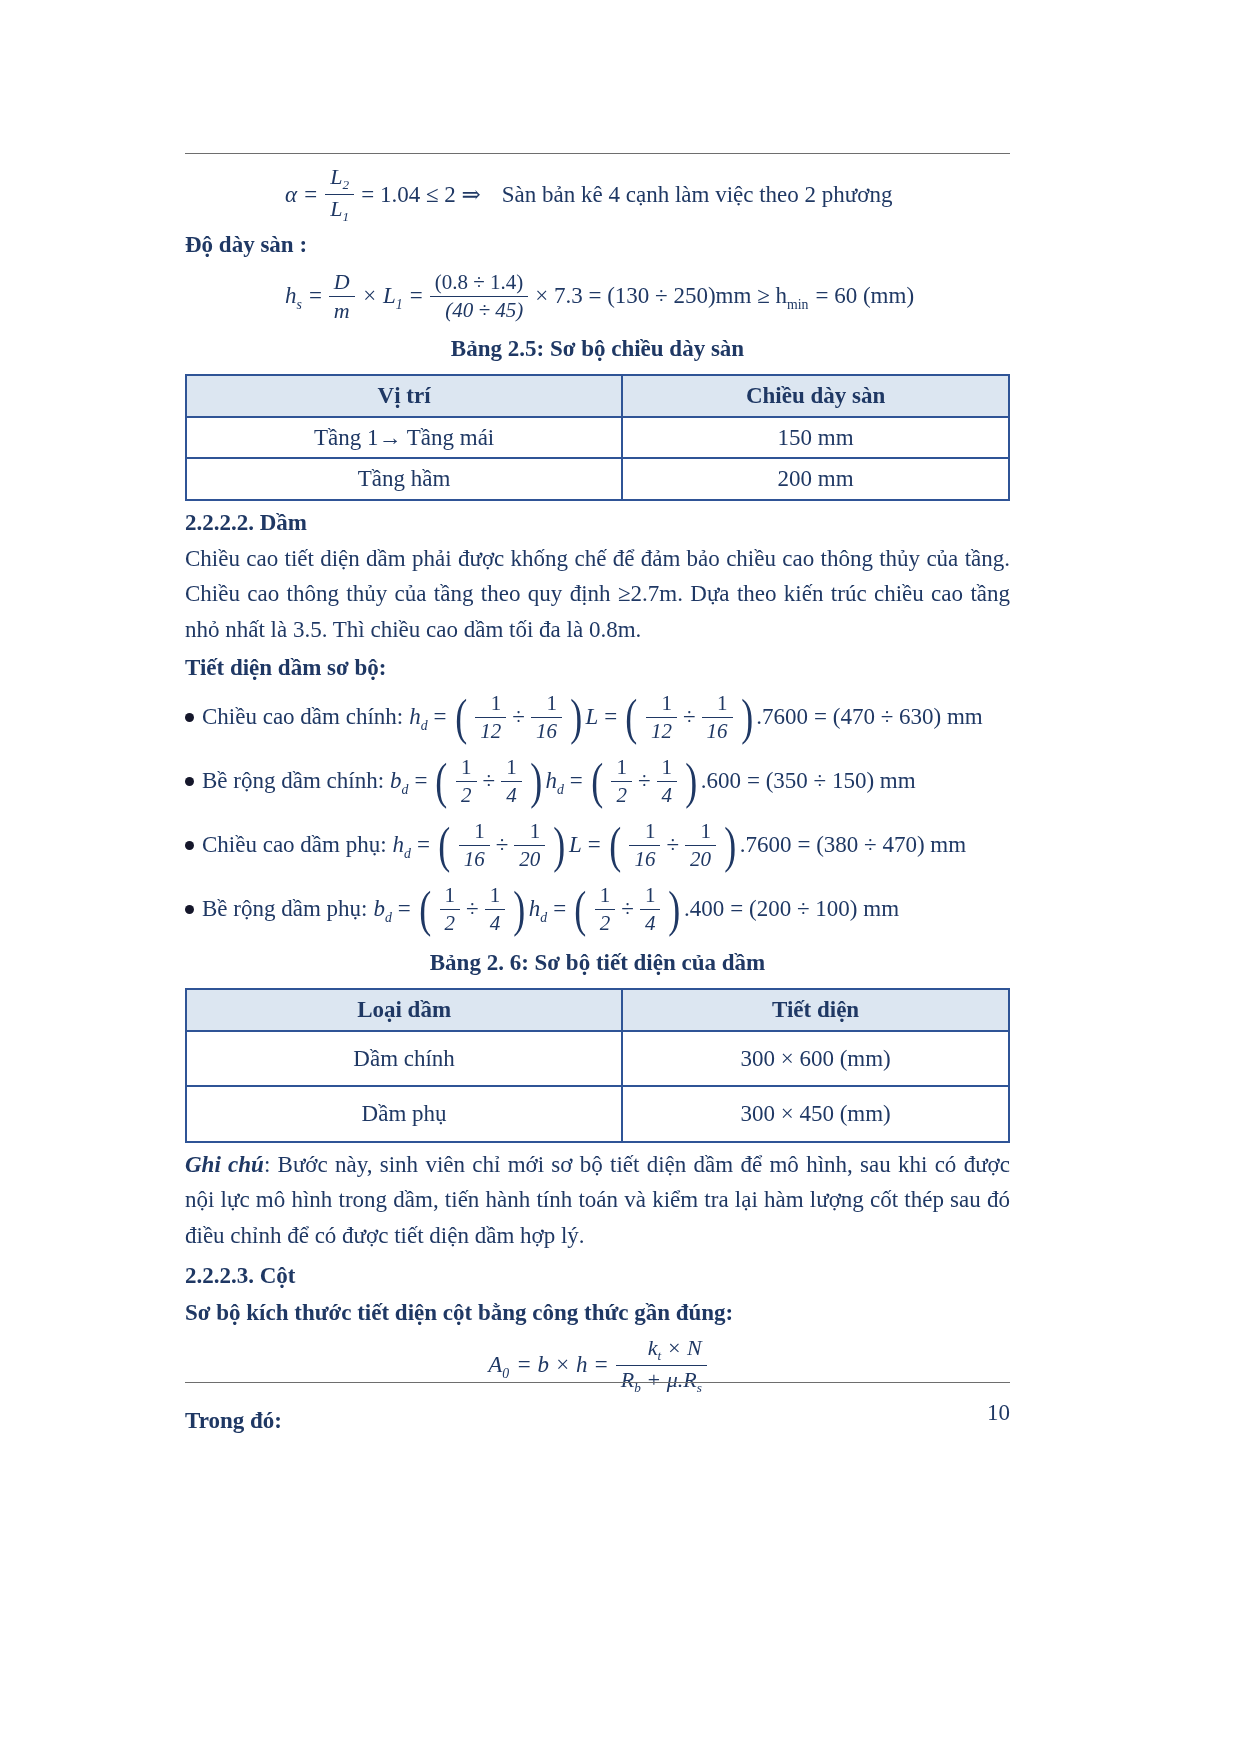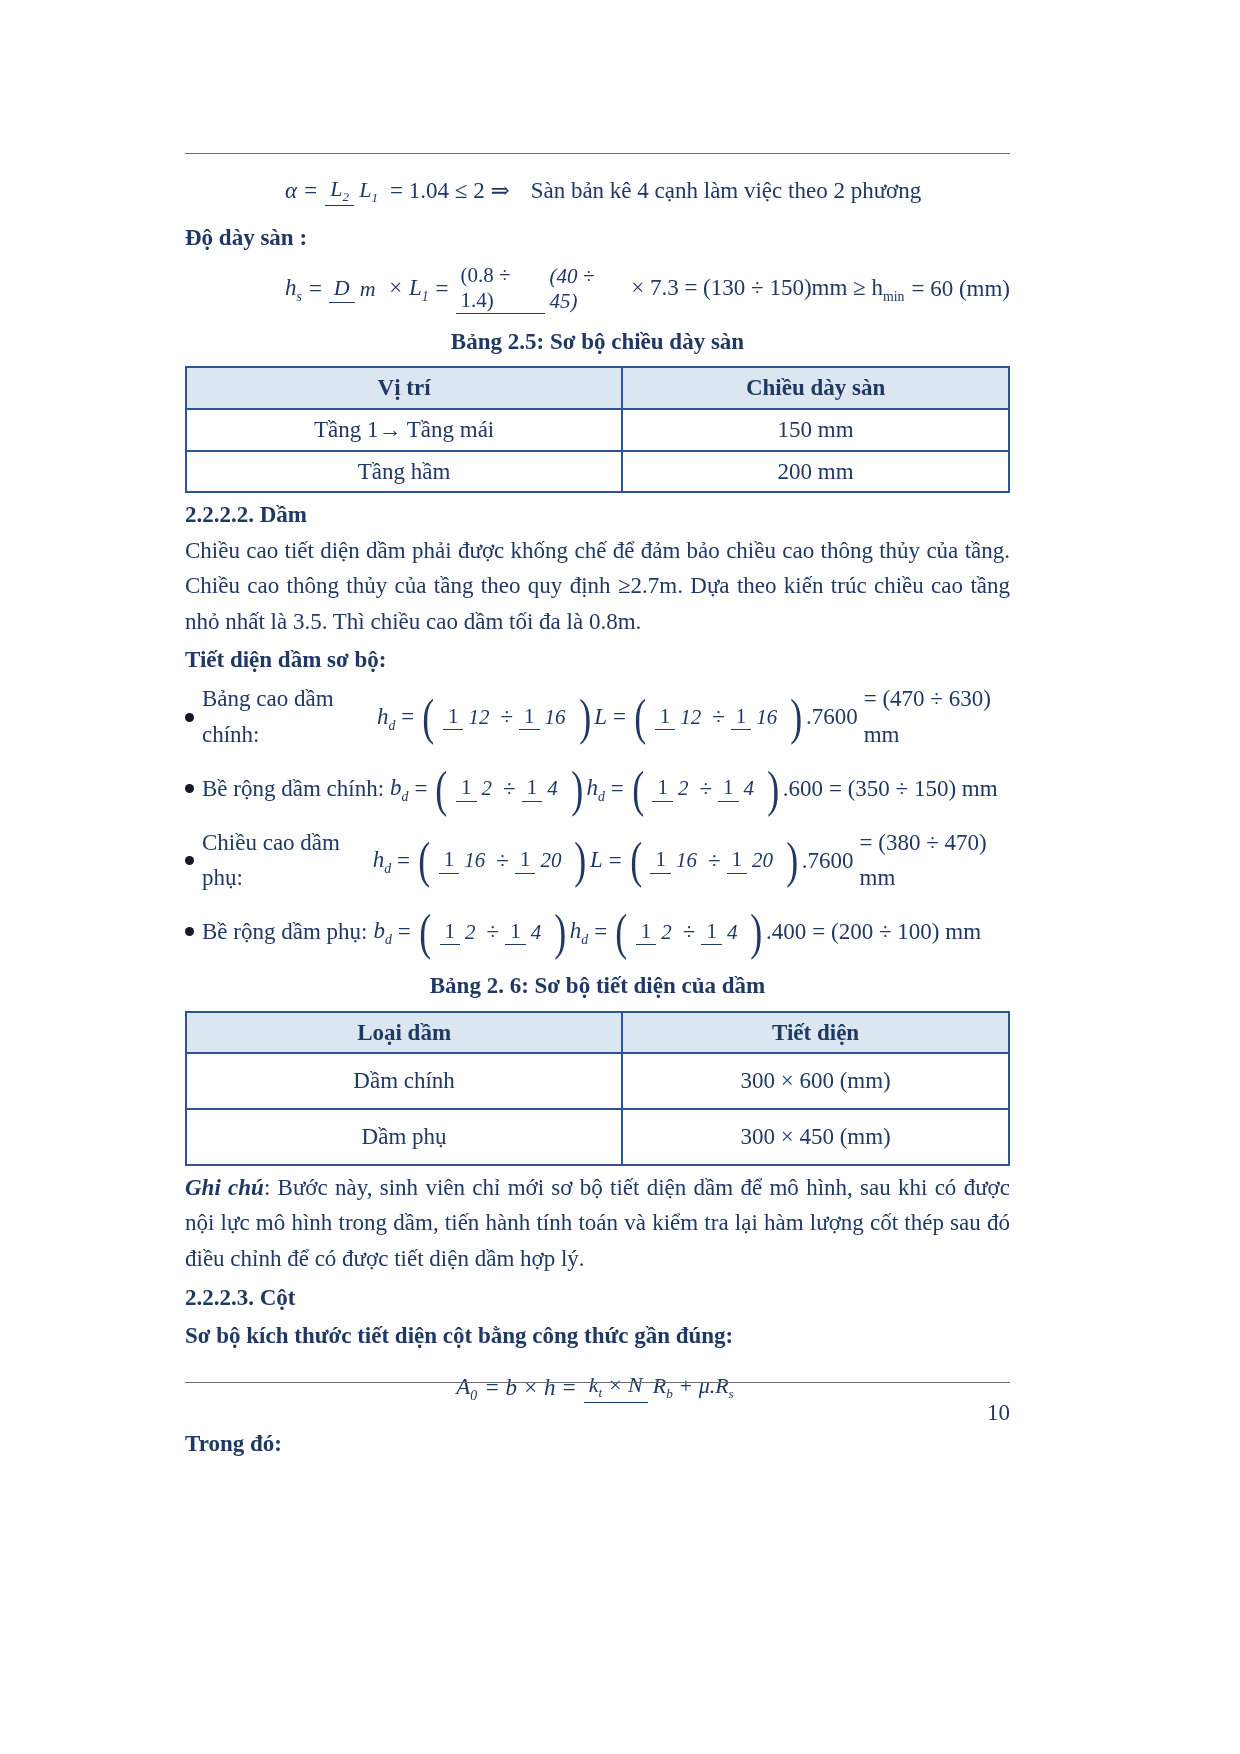--- a/index.html
+++ b/index.html
@@ -11,21 +11,21 @@
     padding:153px 230px 0 185px;
   }
   .rule{border-top:1.6px solid #6e6e6e;height:0;}
   
   .formula{display:flex;align-items:center;gap:7px;min-height:54px;flex-wrap:nowrap;}
   .indent{padding-left:100px;}
   .center{justify-content:center;}
   .v{font-style:italic;white-space:nowrap;}
   .vg{white-space:nowrap;}
   sub{font-size:60%;}
-  .frac{display:inline-flex;flex-direction:row;text-align:left;font-size:21px;line-height:1.18;}
+  .frac{display:inline-flex;flex-direction:column;text-align:right;font-size:21px;line-height:1.18;}
   .frac .fn{border-bottom:1.5px solid currentColor;padding:0 5px 1px;}
   .frac .fd{padding:1px 5px 0;font-style:italic;}
   .vfrac{font-style:italic;font-size:22px;}
   .paren{font-size:50px;line-height:1;transform:scaleX(.72);font-weight:400;}
   .tight{margin-left:-5px;}
   .concl{margin-left:14px;}
   
   .line{margin-top:2px;font-weight:bold;}
   .heading{font-weight:700;margin-top:4px;}
   .para{text-align:justify;}
@@ -70,21 +70,21 @@
     <span class="frac vfrac">
       <span class="fn">D</span>
       <span class="fd">m</span>
     </span>
     <span class="v"><span>× L</span><sub>1</sub></span>
     <span class="vg">=</span>
     <span class="frac">
       <span class="fn">(0.8 ÷ 1.4)</span>
       <span class="fd">(40 ÷ 45)</span>
     </span>
-    <span class="vg"><span>× 7.3 = (130 ÷ 150)mm ≥ h</span><sub>min</sub></span>
+    <span class="vg"><span>× 7.3 = (130 ÷ 250)mm ≥ h</span><sub>min</sub></span>
     <span class="vg">= 60 (mm)</span>
   </div>
 
   <div class="caption">Bảng 2.5: Sơ bộ chiều dày sàn</div>
 
   <table class="doc doc1">
     <thead>
       <tr>
         <th>Vị trí</th>
         <th>Chiều dày sàn</th>
@@ -102,21 +102,21 @@
     </tbody>
   </table>
 
   <div class="heading">2.2.2.2. Dầm</div>
   <div class="para">Chiều cao tiết diện dầm phải được khống chế để đảm bảo chiều cao thông thủy của tầng. Chiều cao thông thủy của tầng theo quy định ≥2.7m. Dựa theo kiến trúc chiều cao tầng nhỏ nhất là 3.5. Thì chiều cao dầm tối đa là 0.8m.</div>
   <div class="line">Tiết diện dầm sơ bộ:</div>
 
   <div class="bullets">
 
     <div class="bullet-row">
-      <span>Bảng cao dầm chính:</span>
+      <span>Chiều cao dầm chính:</span>
       <span class="v"><span>h</span><sub>d</sub></span>
       <span>=</span>
       <span class="paren">(</span>
       <span class="frac">
           <span class="fn">1</span>
           <span class="fd">12</span>
         </span>
       <span>÷</span>
       <span class="frac">
           <span class="fn">1</span>

